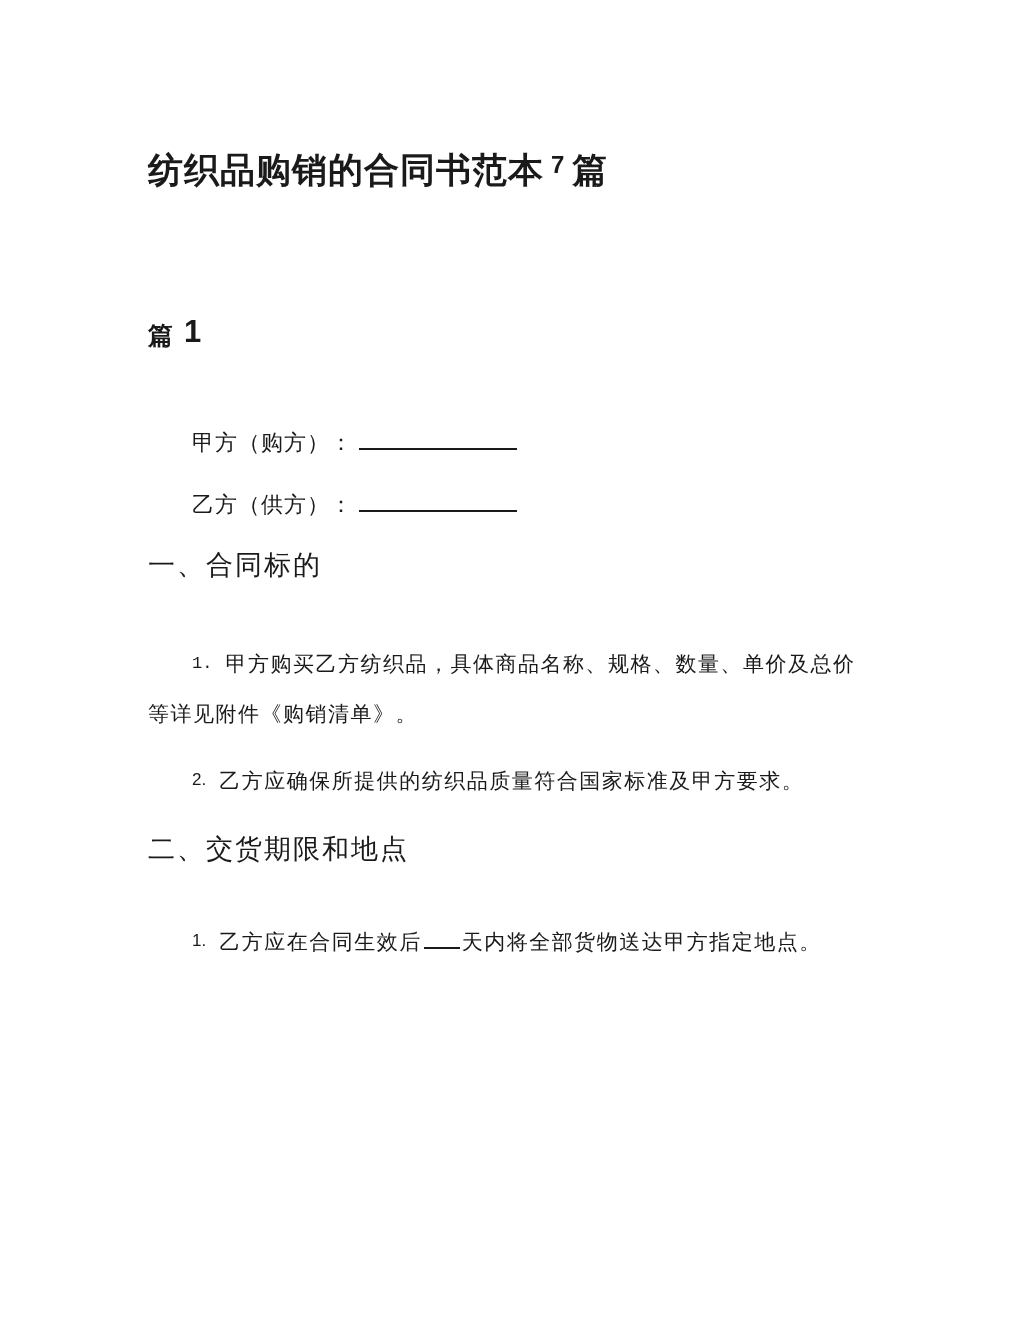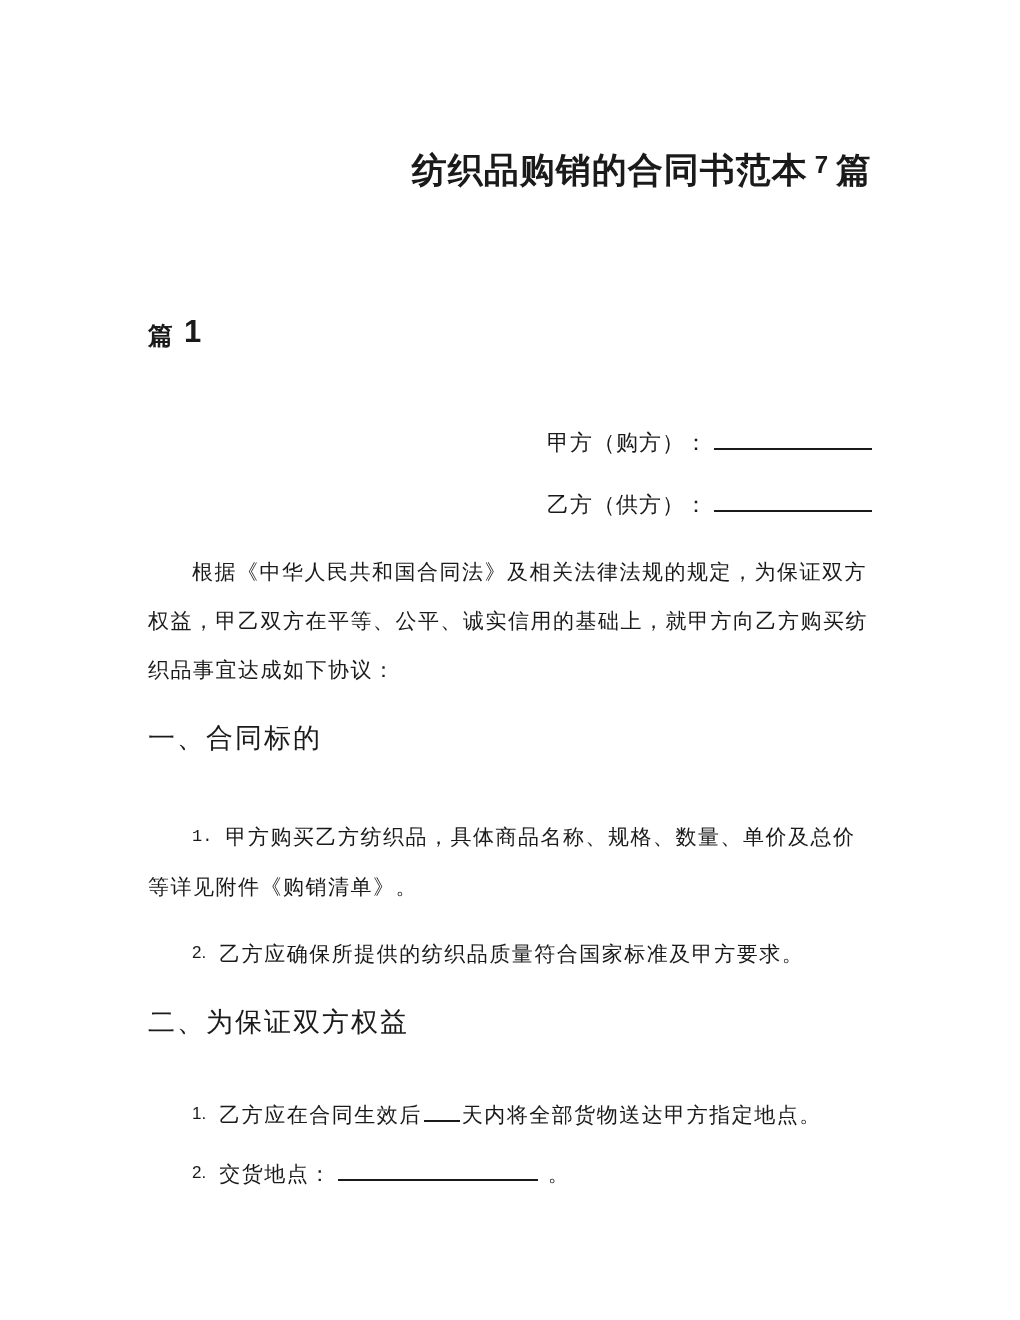--- a/index.html
+++ b/index.html
@@ -13,21 +13,21 @@
   }
   .page {
     position: relative;
     width: 1020px;
     height: 1320px;
     padding: 0 148px;
     background: #ffffff;
   }
   .doc-title {
     margin-top: 148px;
-    text-align: right;
+    text-align: left;
     font-size: 35px;
     font-weight: bold;
     letter-spacing: 1px;
     line-height: 44px;
     white-space: nowrap;
   }
   .doc-title .latin-sup {
     font-size: 24px;
     position: relative;
     top: -9px;
@@ -43,21 +43,20 @@
     font-size: 31px;
     position: relative;
     top: -2px;
     margin-left: 11px;
   }
   .party-line {
     font-size: 22px;
     line-height: 32px;
     text-indent: 44px;
     letter-spacing: 1px;
-    text-align: right;
   }
   .party-a { margin-top: 72px; }
   .party-b { margin-top: 30px; }
   .blank {
     display: inline-block;
     border-bottom: 2px solid #1a1a1a;
     height: 20px;
     vertical-align: baseline;
   }
   .blank-party { width: 158px; margin-left: 6px; }
@@ -107,35 +106,31 @@
   </div>
 
   <div class="party-line party-a">
     <span>甲方（购方）：</span><span class="blank blank-party"></span>
   </div>
 
   <div class="party-line party-b">
     <span>乙方（供方）：</span><span class="blank blank-party"></span>
   </div>
 
-  <p class="body-text intro">根据《中华人民共和国合同法》及相关法律法规的规定，为保证双方权益，甲乙双方在平等、公平、诚实信用的基础上，就甲方向乙方购买纺织品事宜达成如下协议：</p>
 
   <div class="clause-heading h-1">一、合同标的</div>
 
   <p class="body-text list-item mt-lg">
     <span class="num">1.</span><span>甲方购买乙方纺织品，具体商品名称、规格、数量、单价及总价等详见附件《购销清单》。</span>
   </p>
 
   <p class="body-text list-item mt-sm">
     <span class="num">2.</span><span>乙方应确保所提供的纺织品质量符合国家标准及甲方要求。</span>
   </p>
 
-  <div class="clause-heading h-2">二、为保证双方权益</div>
+  <div class="clause-heading h-2">二、交货期限和地点</div>
 
   <p class="body-text list-item mt-lg2">
     <span class="num">1.</span><span>乙方应在合同生效后</span><span class="blank blank-days"></span><span>天内将全部货物送达甲方指定地点。</span>
   </p>
 
-  <p class="body-text list-item mt-xs">
-    <span class="num">2.</span><span>交货地点：</span><span class="blank blank-loc"></span><span>。</span>
-  </p>
 
 </div>
 
 </body></html>

